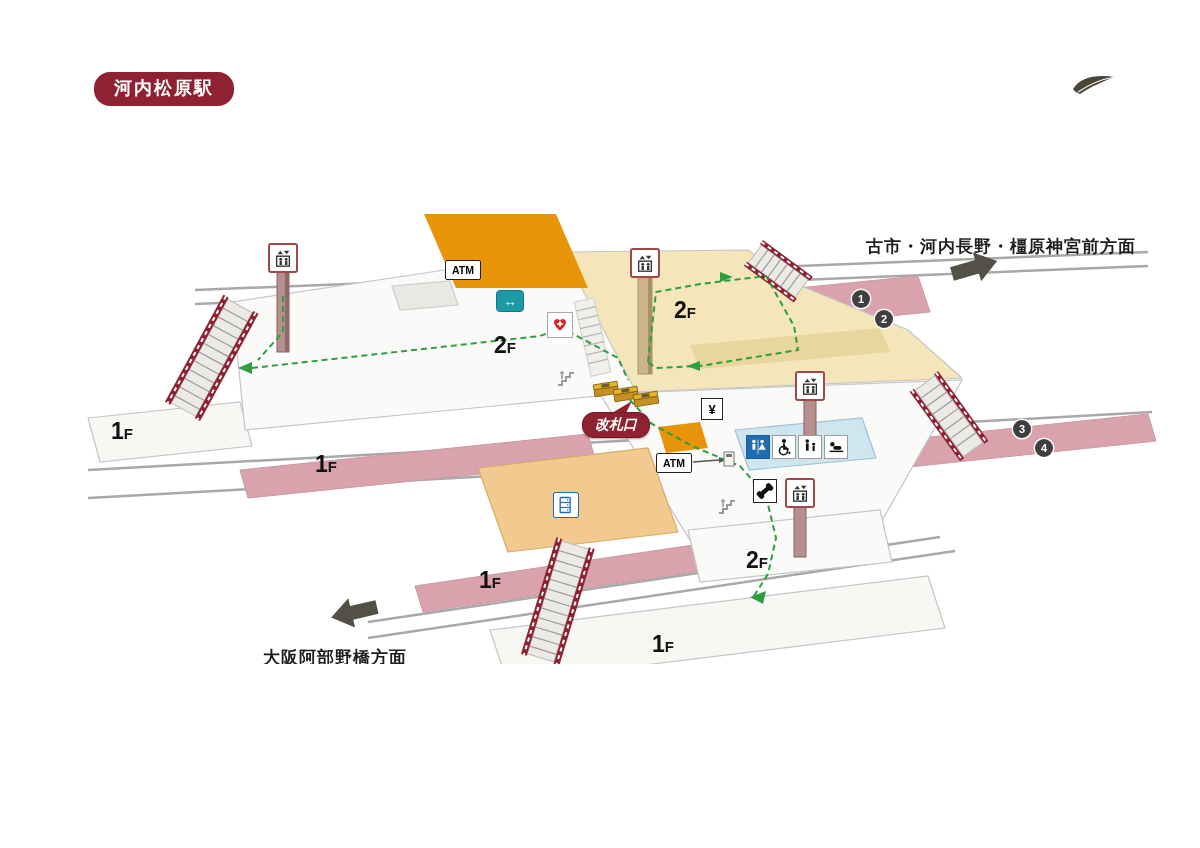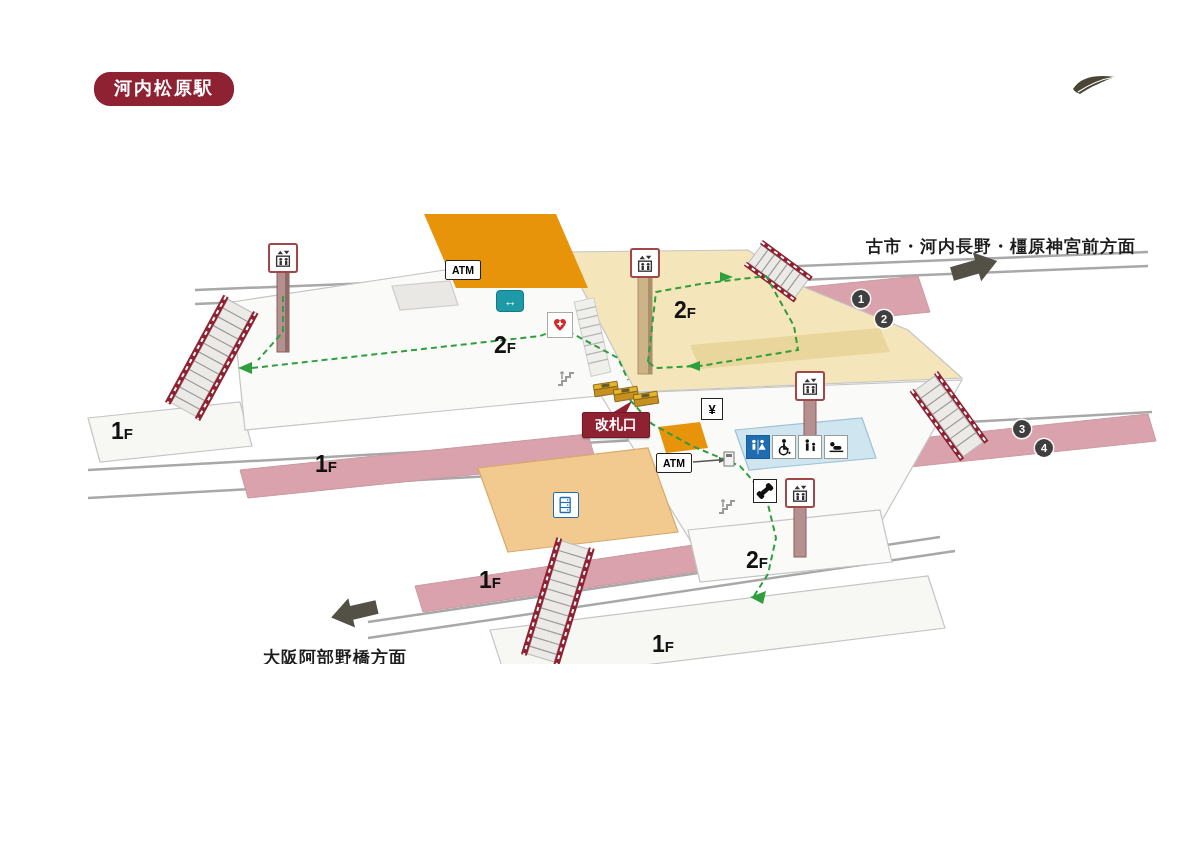--- a/index.html
+++ b/index.html
@@ -20,21 +20,21 @@
   .flabel{font-weight:bold;color:#111;white-space:nowrap;}
   .flabel .n{font-size:23px;}
   .flabel .s{font-size:15px;}
 
   .pnum{width:18px;height:18px;border-radius:50%;background:#3f3f3f;color:#fff;
         font-size:11px;font-weight:bold;line-height:18px;text-align:center;
         box-shadow:0 0 0 1.5px rgba(255,255,255,.9);}
 
   .gate-label{width:66px;height:24px;background:#8e2232;color:#fff;font-size:14px;
         font-weight:bold;display:flex;align-items:center;justify-content:center;
-        border:1px solid #6f1a26;border-radius:2px;box-shadow:0 1px 2px rgba(0,0,0,.35);}
+        border:1px solid #6f1a26;border-radius:12px;box-shadow:0 1px 2px rgba(0,0,0,.35);font-style:italic;}
 
   .atm-box{width:34px;height:18px;background:#fff;border:1.5px solid #222;border-radius:2px;
         font-size:10.5px;font-weight:bold;display:flex;align-items:center;justify-content:center;}
   .yen-box{width:20px;height:20px;background:#fff;border:1.5px solid #222;
         font-size:13px;font-weight:bold;display:flex;align-items:center;justify-content:center;}
   .ev-box{width:26px;height:26px;background:#fff;border:2px solid #a04848;border-radius:3px;
         display:flex;align-items:center;justify-content:center;}
   .aed-box{width:24px;height:24px;background:#fff;border:1.5px solid #aaa;
         display:flex;align-items:center;justify-content:center;}
   .fadj{width:26px;height:20px;background:#1d9aa5;border:1px solid #127c86;border-radius:4px;

